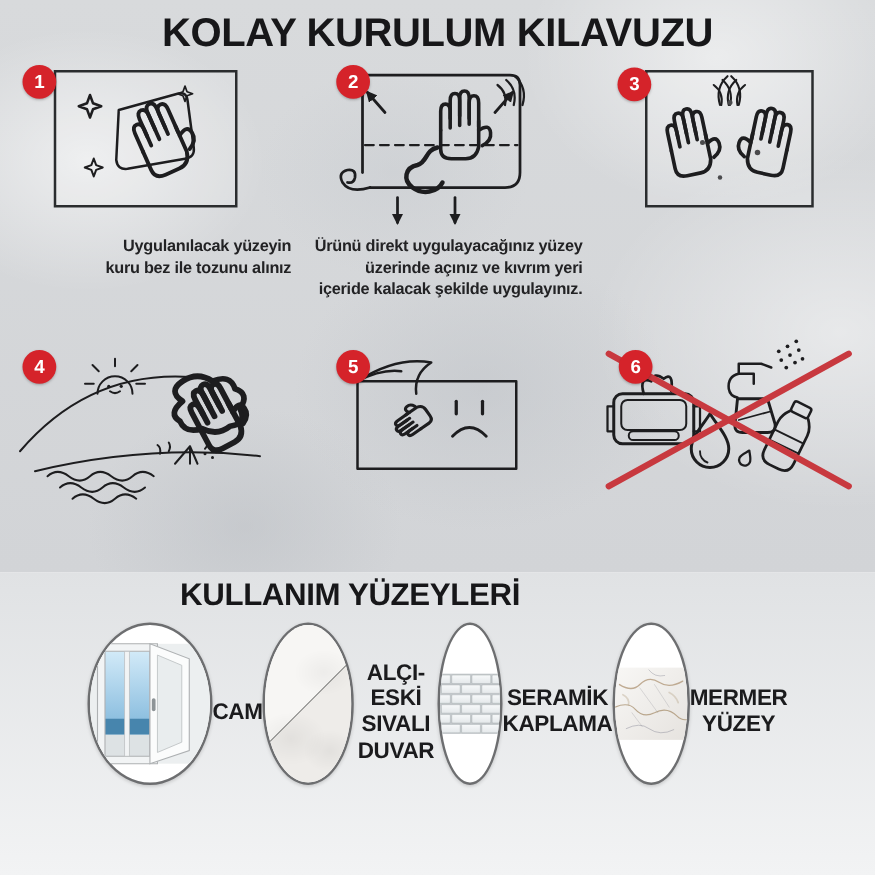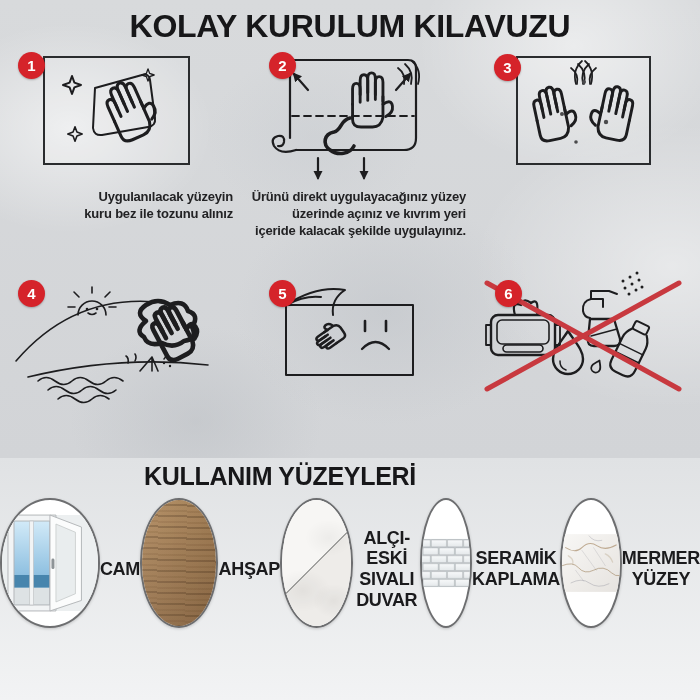--- a/index.html
+++ b/index.html
@@ -263,26 +263,20 @@
             <path fill-rule="evenodd" d="M8 0 h64 v128 h-64 Z M16 8 h48 v112 h-48 Z" fill="#f2f4f5" stroke="#aeb1b3" stroke-width="1.2"></path>
             <rect x="37" y="8" width="5" height="112" fill="#f2f4f5" stroke="#bcbfc1" stroke-width=".8"></rect>
             <polygon points="64,0 106,16 106,114 64,128" fill="#fbfcfc" stroke="#aeb1b3" stroke-width="1.2"></polygon>
             <polygon points="72,12 98,23 98,105 72,116" fill="#e9edee" stroke="#c2c6c7" stroke-width="1"></polygon>
             <rect x="66" y="58" width="4" height="14" rx="2" fill="#8e9497"></rect>
           </svg>
         </div>
         <div class="surf-label">CAM</div>
       </div>
 
-      <div class="surf-col">
-        <div class="circle">
-          <div class="wood"></div>
-        </div>
-        <div class="surf-label">AHŞAP</div>
-      </div>
 
       <div class="surf-col">
         <div class="circle">
           <div class="plaster"></div>
         </div>
         <div class="surf-label">ALÇI-ESKİ
 SIVALI DUVAR</div>
       </div>
 
       <div class="surf-col">

